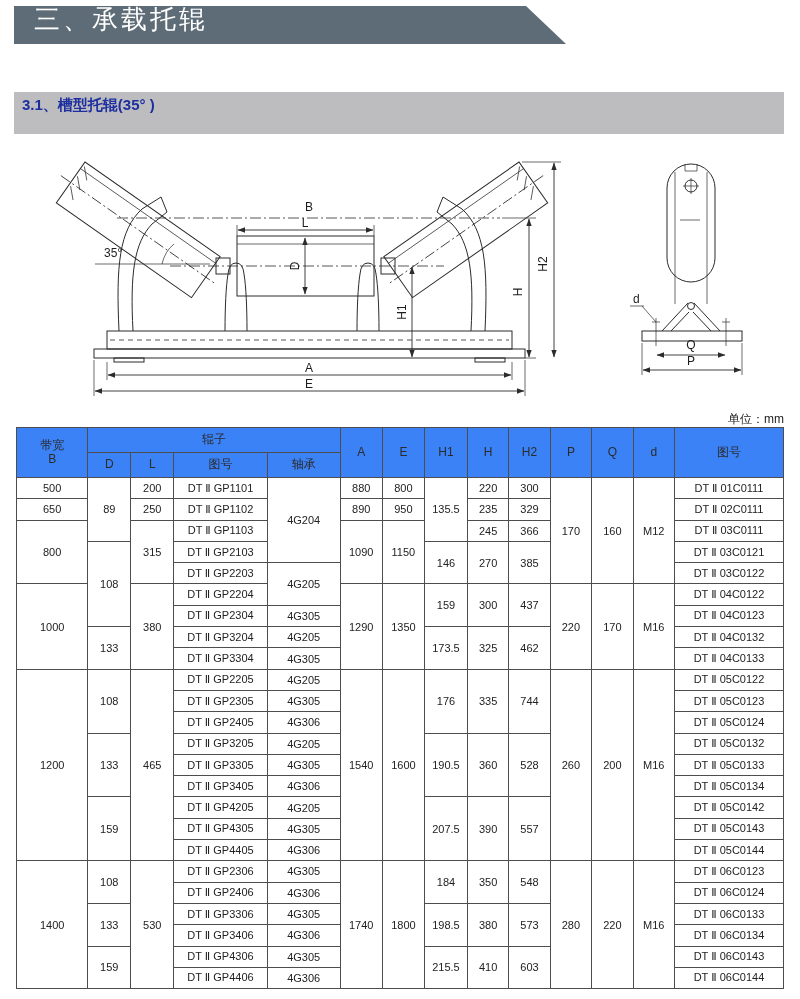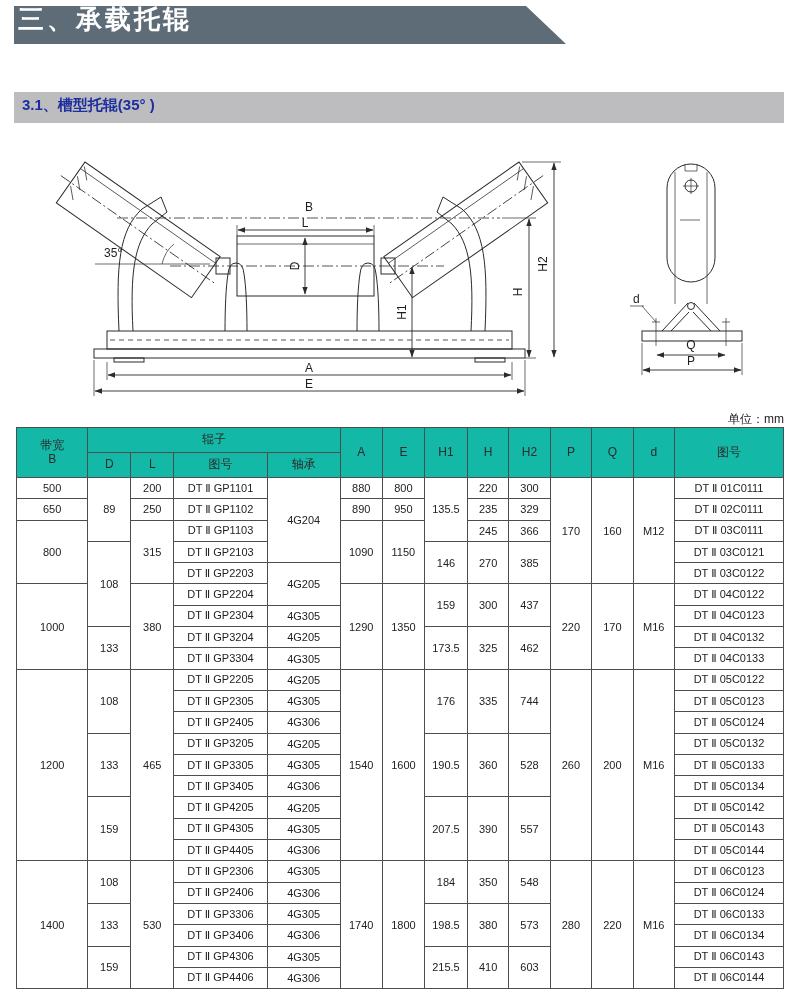--- a/index.html
+++ b/index.html
@@ -2,25 +2,25 @@
 <html><head>
 <meta charset="utf-8">
 <style>
   html,body{margin:0;padding:0;background:#ffffff;}
   body{font-family:"Liberation Sans","DejaVu Sans",sans-serif;color:#2b2b2b;}
   #page{position:relative;width:800px;height:999px;background:#fff;overflow:hidden;}
 
   
   .banner{position:absolute;left:14px;top:6px;width:552px;height:38px;background:#5d6c76;
           clip-path:polygon(0 0,calc(100% - 40px) 0,100% 100%,0 100%);}
-  .banner-text{position:absolute;left:18px;top:2px;font-size:26px;font-weight:bold;color:#ffffff;
+  .banner-text{position:absolute;left:34px;top:2px;font-size:26px;font-weight:normal;color:#ffffff;
                letter-spacing:3px;line-height:34px;text-align:center;}
 
   
-  .section-bar{position:absolute;left:14px;top:92px;width:770px;height:31px;background:#bdbdc0;}
+  .section-bar{position:absolute;left:14px;top:92px;width:770px;height:42px;background:#bdbdc0;}
   .section-text{position:absolute;left:8px;top:0;line-height:25px;font-size:15px;font-weight:bold;color:#1d2f9e;}
 
   
   .front-view{position:absolute;left:22px;top:146px;width:560px;height:252px;}
   .side-view{position:absolute;left:612px;top:146px;width:172px;height:252px;}
   svg{display:block;}
   .ln{fill:none;stroke:#2b2b2b;stroke-width:1;}
   .thin{fill:none;stroke:#2b2b2b;stroke-width:0.7;}
   .cdash{fill:none;stroke:#2b2b2b;stroke-width:0.8;stroke-dasharray:11 3 2 3;}
   .dsh{fill:none;stroke:#2b2b2b;stroke-width:0.8;stroke-dasharray:5 4;}
@@ -28,21 +28,21 @@
   .dimtxt{font-size:12px;fill:#1d1d1d;}
 
   
   .note{position:absolute;left:17px;top:400px;font-size:13px;color:#1d1d1d;}
   .unit{position:absolute;right:16px;top:411px;font-size:12px;color:#1d1d1d;text-align:center;}
 
   
   .spec-table{position:absolute;left:16px;top:427px;width:768px;border-collapse:collapse;table-layout:fixed;}
   .spec-table th,.spec-table td{border:1px solid #4d4d4d;text-align:center;vertical-align:middle;
       font-size:11px;padding:0 1px;overflow:hidden;}
-  .spec-table thead th{background:#14b8a6;font-size:12px;font-weight:normal;white-space:pre-line;height:24px;line-height:1.15;}
+  .spec-table thead th{background:#3b82f6;font-size:12px;font-weight:normal;white-space:pre-line;height:24px;line-height:1.15;}
   .spec-table tbody td{background:#ffffff;height:20.3px;color:#222;}
 </style>
 </head>
 <body>
 
 <div id="page">
 
   <div class="banner"></div>
   <div class="banner-text">三、承载托辊</div>
 

